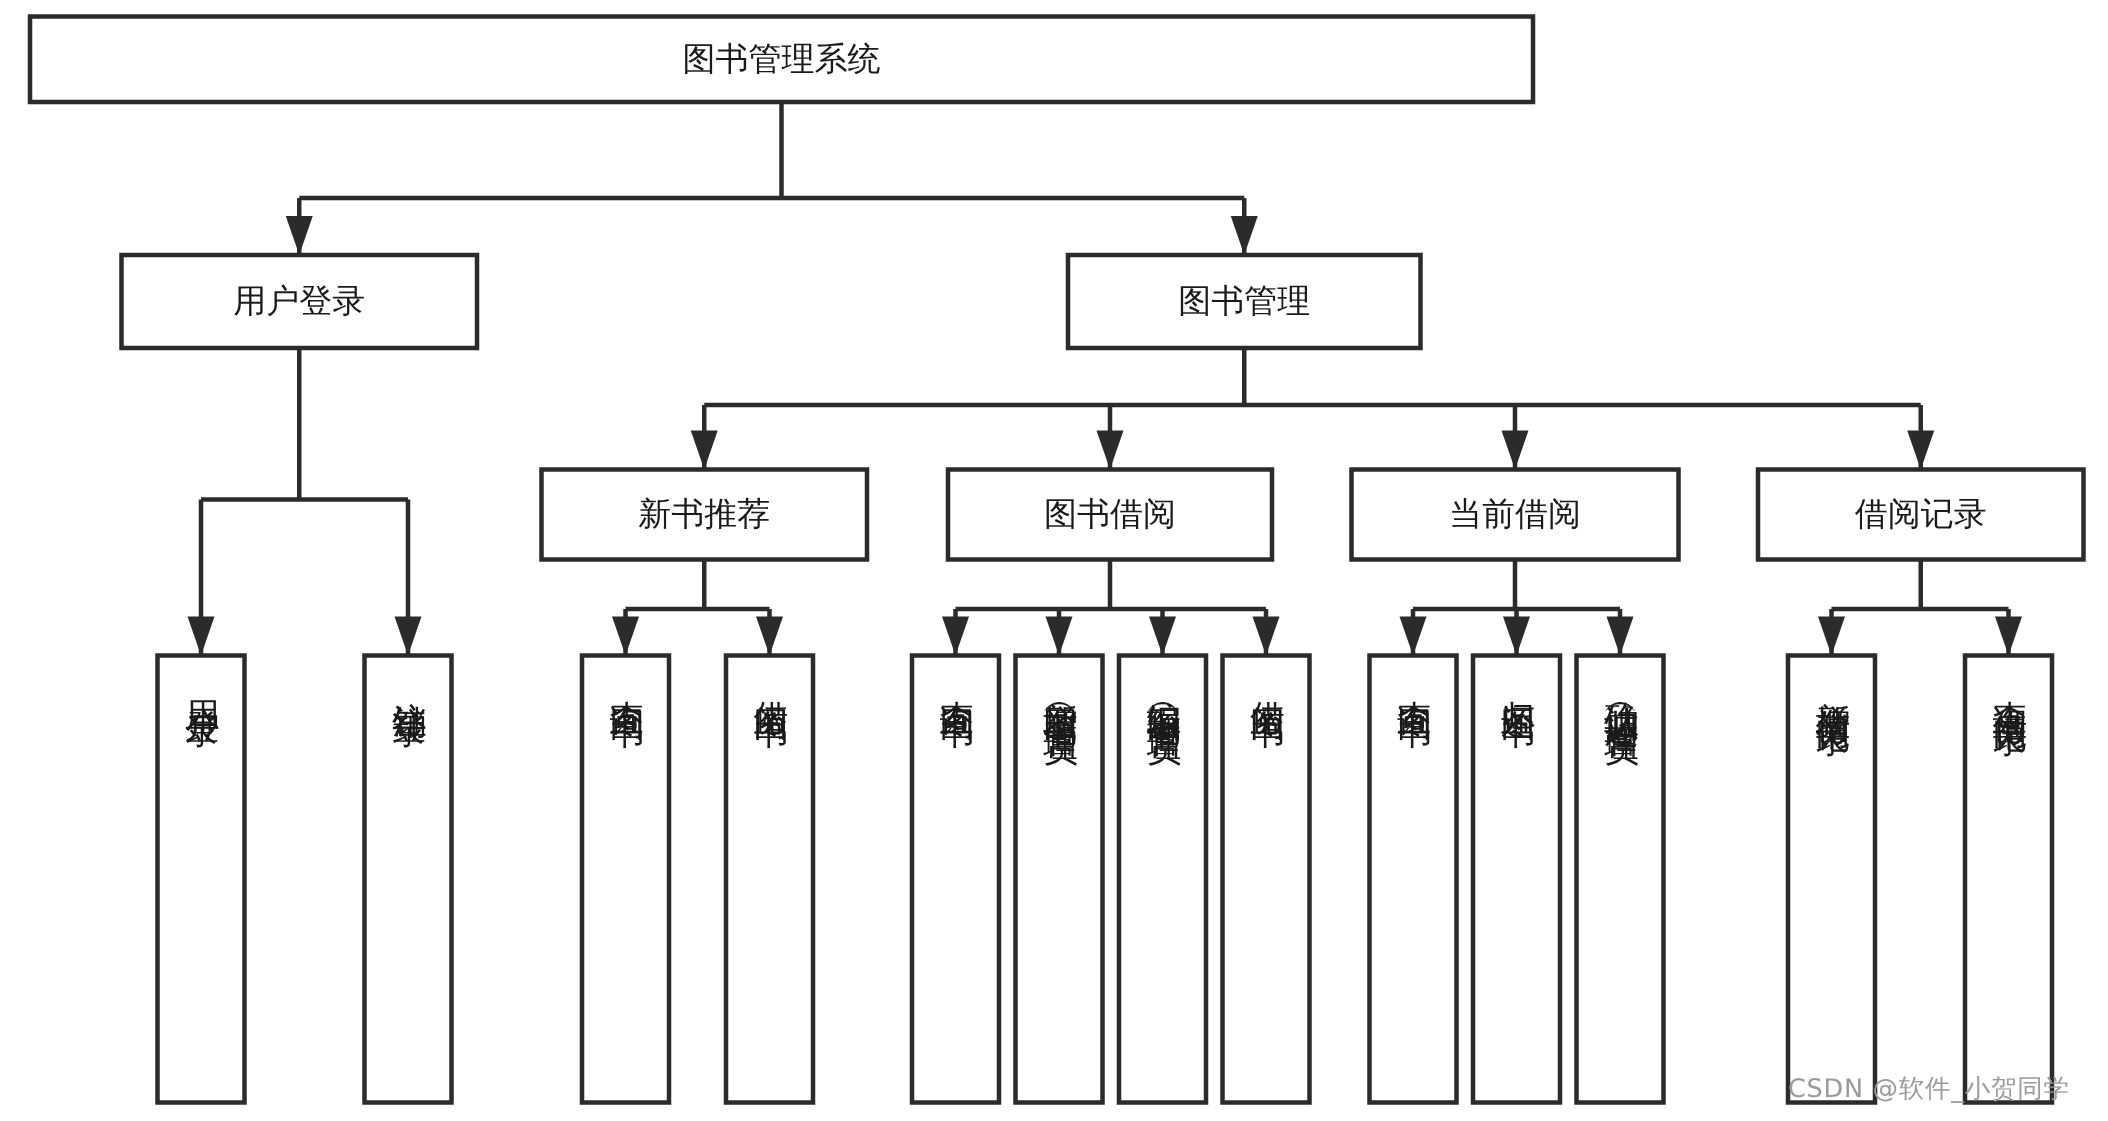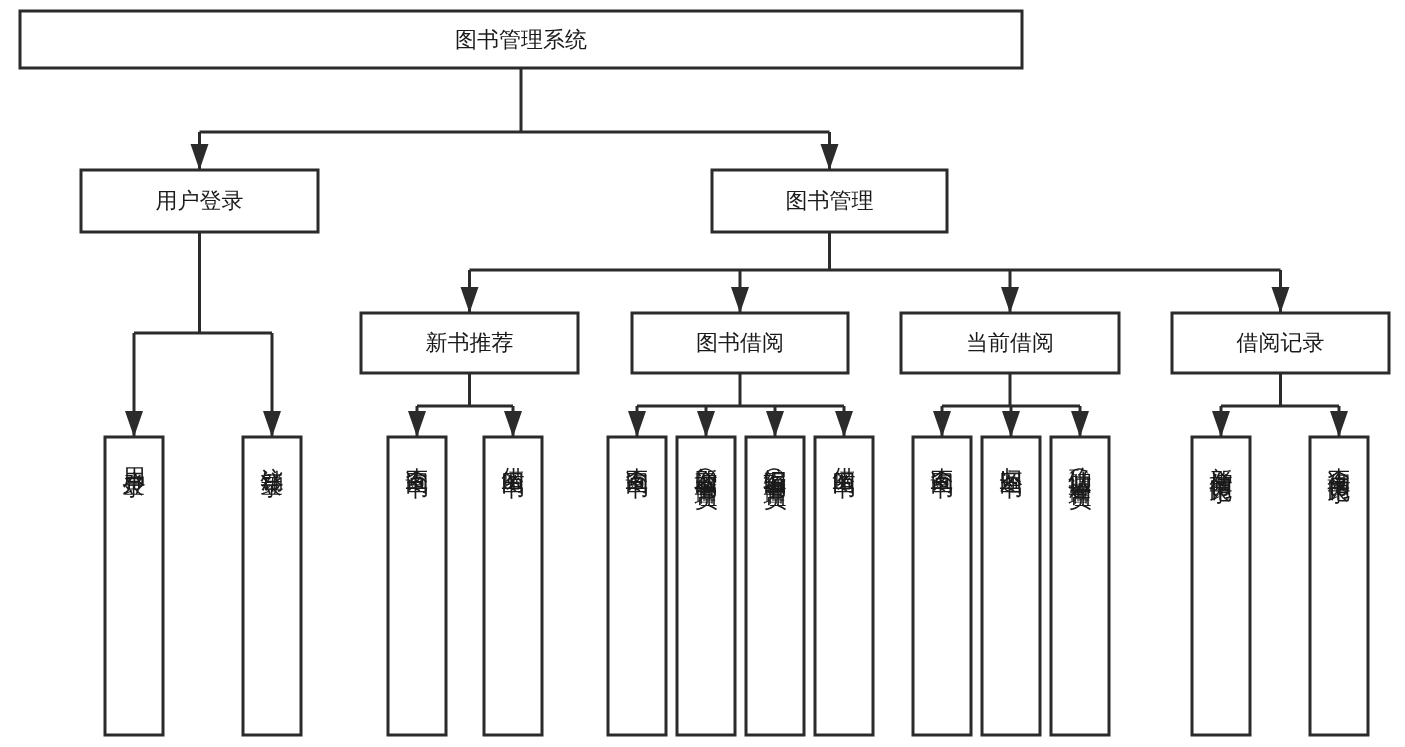--- a/index.html
+++ b/index.html
@@ -241,14 +241,15 @@
         <div class="vlabel">确认归还（管理员）</div>
       </div>
       <div class="vlabel-wrap" style="left: 1192px; top: 449px; width: 58px; height: 280px;">
         <div class="vlabel">新增借阅记录</div>
       </div>
       <div class="vlabel-wrap" style="left: 1310px; top: 449px; width: 58px; height: 280px;">
         <div class="vlabel">查询借阅记录</div>
       </div>
     </div>
 
+  <div class="watermark">CSDN @软件_小贺同学</div>
 
 </div>
 
 </body></html>

